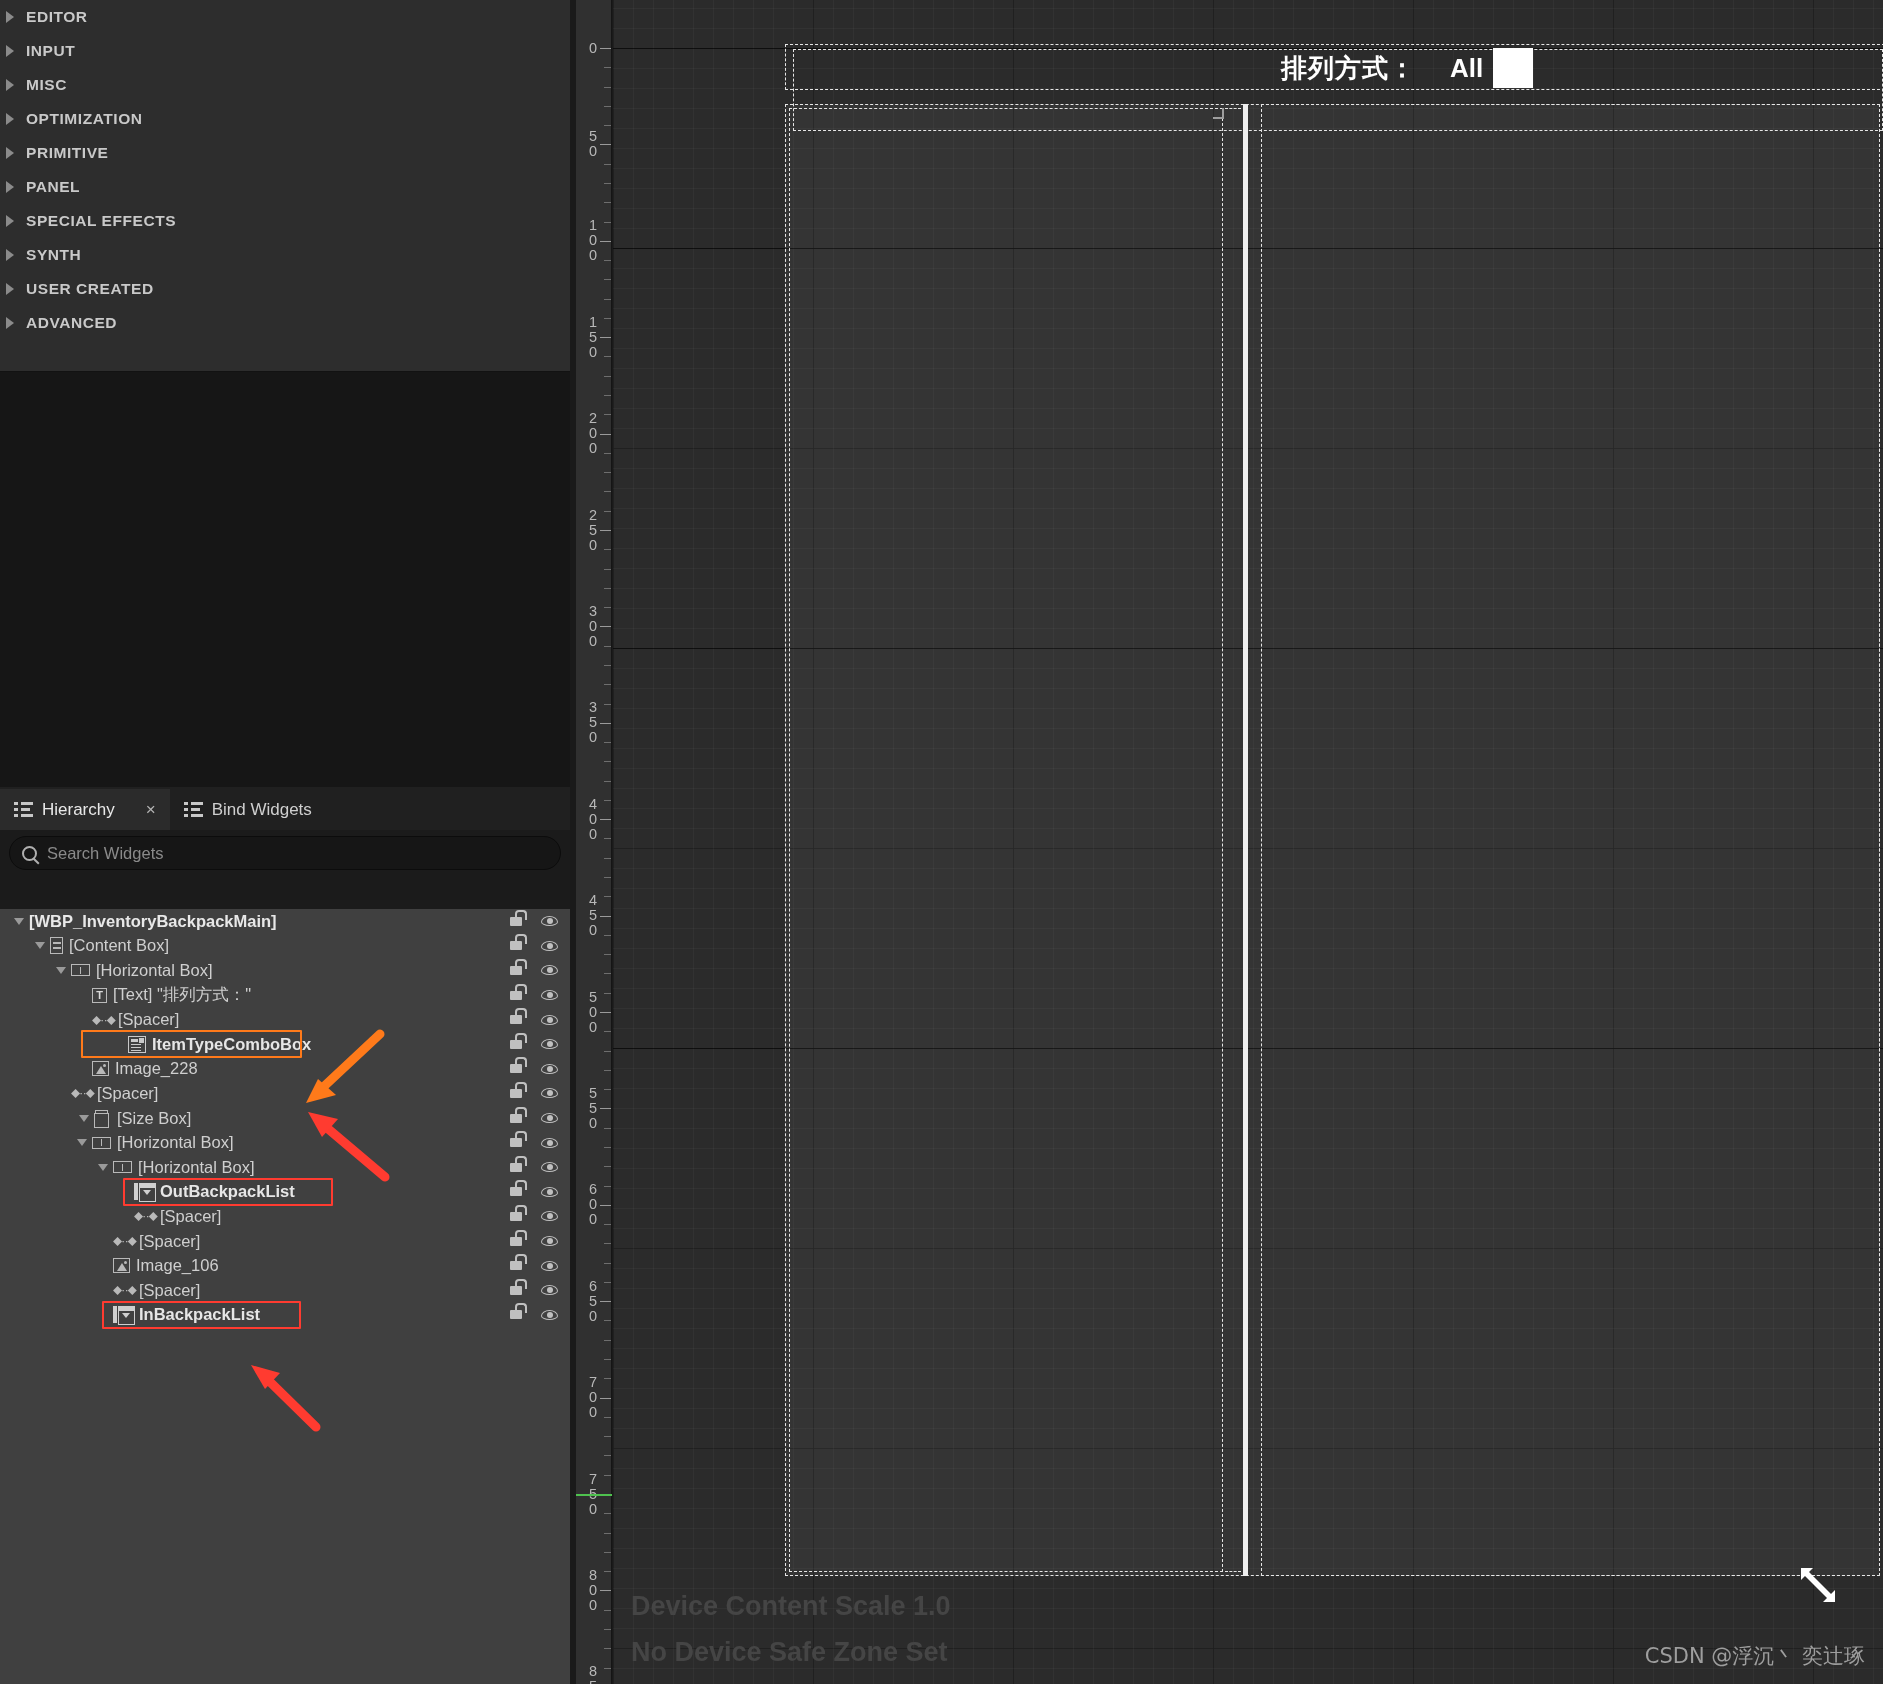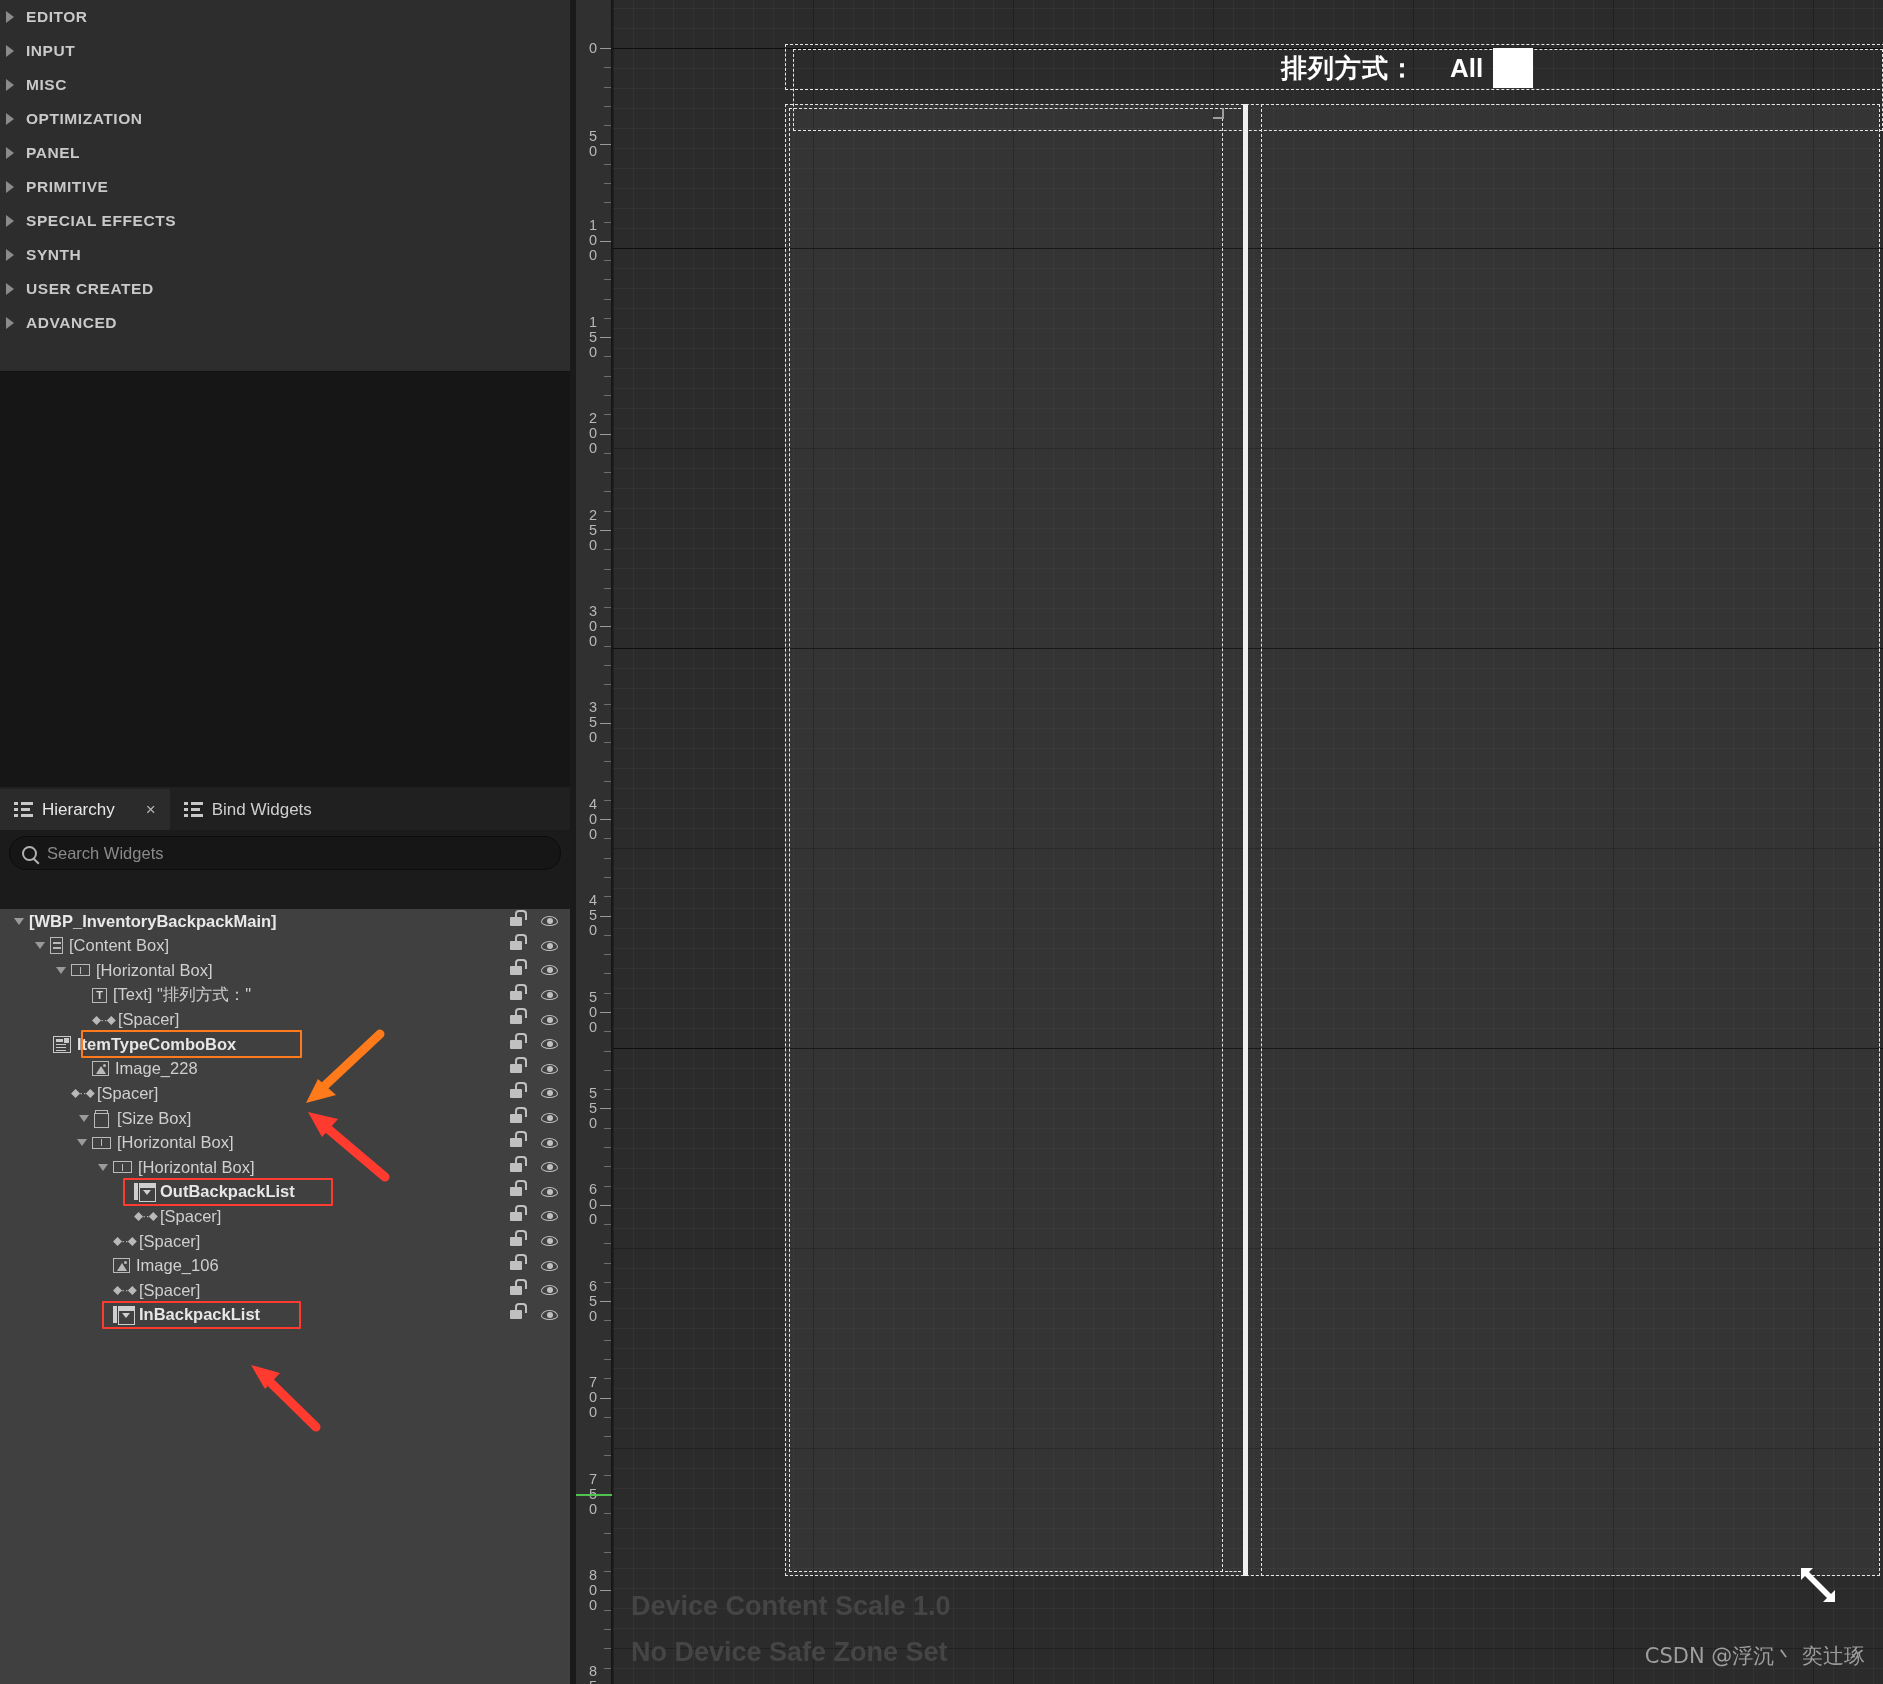--- a/index.html
+++ b/index.html
@@ -337,25 +337,25 @@
         <div class="pal-row">
           <span class="tri"></span>
           <span class="pal-label">MISC</span>
         </div>
         <div class="pal-row">
           <span class="tri"></span>
           <span class="pal-label">OPTIMIZATION</span>
         </div>
         <div class="pal-row">
           <span class="tri"></span>
+          <span class="pal-label">PRIMITIVE</span>
+        </div>
+        <div class="pal-row">
+          <span class="tri"></span>
           <span class="pal-label">PANEL</span>
-        </div>
-        <div class="pal-row">
-          <span class="tri"></span>
-          <span class="pal-label">PRIMITIVE</span>
         </div>
         <div class="pal-row">
           <span class="tri"></span>
           <span class="pal-label">SPECIAL EFFECTS</span>
         </div>
         <div class="pal-row">
           <span class="tri"></span>
           <span class="pal-label">SYNTH</span>
         </div>
         <div class="pal-row">
@@ -452,21 +452,21 @@
             <span class="t-arrow hidden"></span>
             <span class="wico ico-spacer">⬥··⬥</span>
             <span class="t-name">[Spacer]</span>
           </div>
           <div class="trow-icons">
             <span class="lock"></span>
             <span class="eye"></span>
           </div>
         </div>
         <div class="trow">
-          <div class="tw" style="padding-left: 38px;">
+          <div class="tw" style="padding-left: 113px;">
             <span class="t-arrow hidden"></span>
             <span class="wico ico-combo"></span>
             <span class="t-name bold">ItemTypeComboBox</span>
           </div>
           <div class="trow-icons">
             <span class="lock"></span>
             <span class="eye"></span>
           </div>
         </div>
         <div class="trow">

